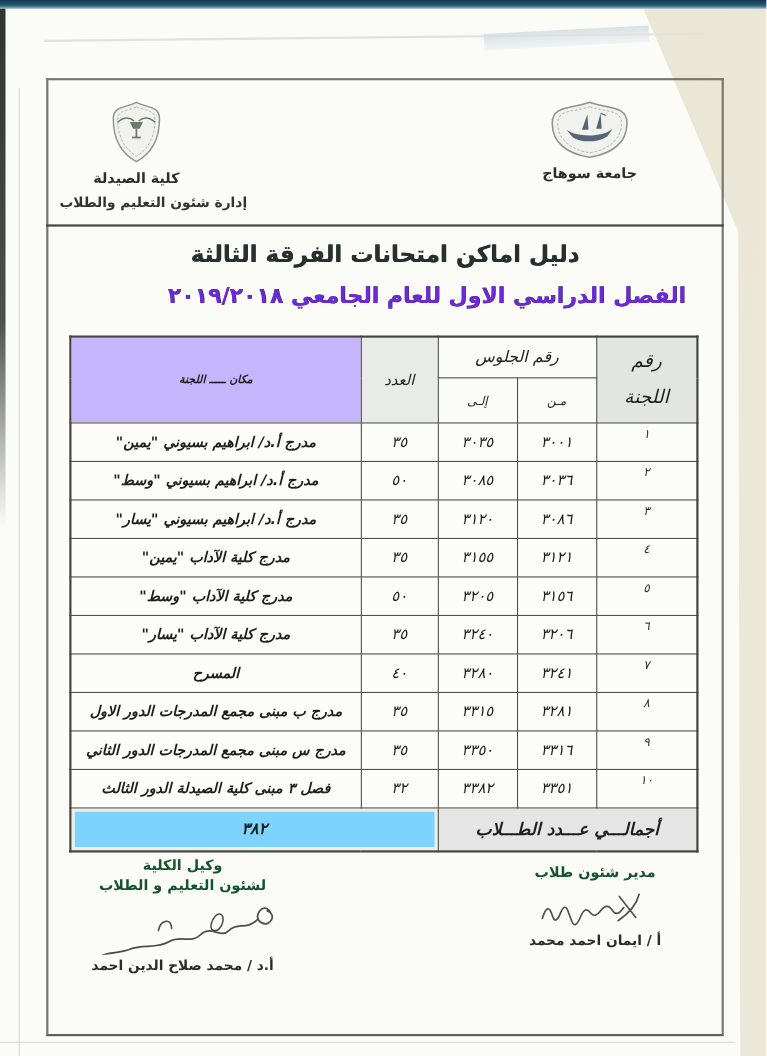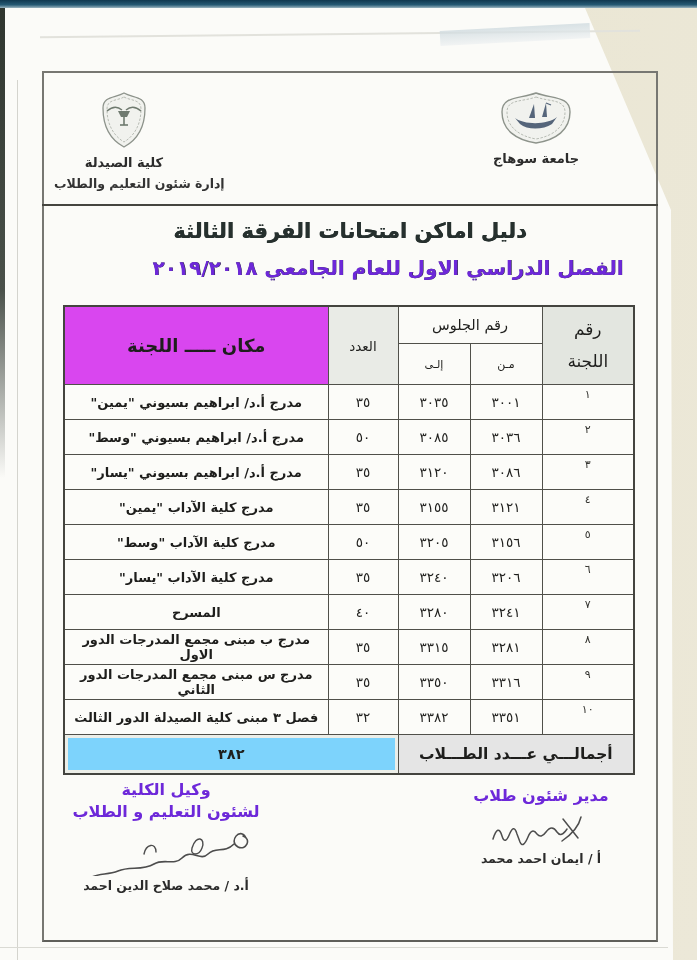--- a/index.html
+++ b/index.html
@@ -32,40 +32,40 @@
 
   .title1{position:absolute;top:146px;left:0;width:100%;text-align:center;font-size:21px;font-weight:bold;
     color:#26302e;text-shadow:0.4px 0 #26302e;}
   .title2{position:absolute;top:183px;left:0;width:100%;text-align:center;font-size:20px;font-weight:bold;
     color:#6d28d9;text-shadow:0.4px 0 #26302e;padding-left:38px;}
 
   
   table.committees{position:absolute;top:232px;right:21px;width:570px;border-collapse:collapse;
     table-layout:fixed;direction:rtl;background:#fcfcf9;border:2.5px solid #44443f;}
   .committees th,.committees td{border:1.5px solid #50504a;text-align:center;vertical-align:middle;
-    padding:0 3px;color:#1e1e1c;overflow:hidden;}
+    padding:0 3px;color:#1e1e1c;overflow:hidden;font-style:italic;}
   tr.h1 th{height:36px;}
   tr.h2 th{height:40px;}
   .c-no{background:#e3e6e0;font-weight:normal;font-size:17px;white-space:pre-line;line-height:1.85;}
   .c-seat{background:#fbfbf8;font-weight:normal;font-size:14.5px;}
   .c-from,.c-to{background:#fbfbf8;font-weight:normal;font-size:11px;}
   .c-count{background:#e9ebe6;font-weight:normal;font-size:13.5px;}
-  .c-loc{background:#d946ef;font-weight:bold;font-size:18px;}
+  .c-loc{background:#c4b5fd;font-weight:bold;font-size:10px;}
   .committees td{height:31px;font-size:13.5px;}
   td.no{font-size:11px;vertical-align:top;padding-top:3px;color:#33332f;}
   td.num{font-size:13.5px;word-spacing:2px;}
   td.loc{font-size:13px;font-weight:bold;}
   td.total-label{height:38px;background:#e5e5e5;font-weight:bold;font-size:15.5px;}
   td.total-value{background:#7dd3fc;box-shadow:inset 0 0 0 3px #eceee8;font-size:14.5px;font-weight:bold;}
 
   
   .sig{position:absolute;text-align:center;}
   .sig-right{top:712px;right:40px;width:150px;}
   .sig-left{top:706px;left:16px;width:212px;}
-  .sig-title{font-size:16px;font-weight:bold;color:#6d28d9;line-height:1.35;}
+  .sig-title{font-size:13px;font-weight:bold;color:#14532d;line-height:1.35;}
   .sig-name{font-size:12.5px;font-weight:bold;color:#2b2b2b;margin-top:2px;}
   .sig svg{display:block;margin:2px auto 0 auto;}
 </style>
 </head>
 <body>
 
 <div class="stage">
 
   <div class="beige-corner"></div>
   <div class="scanner-top"></div>

